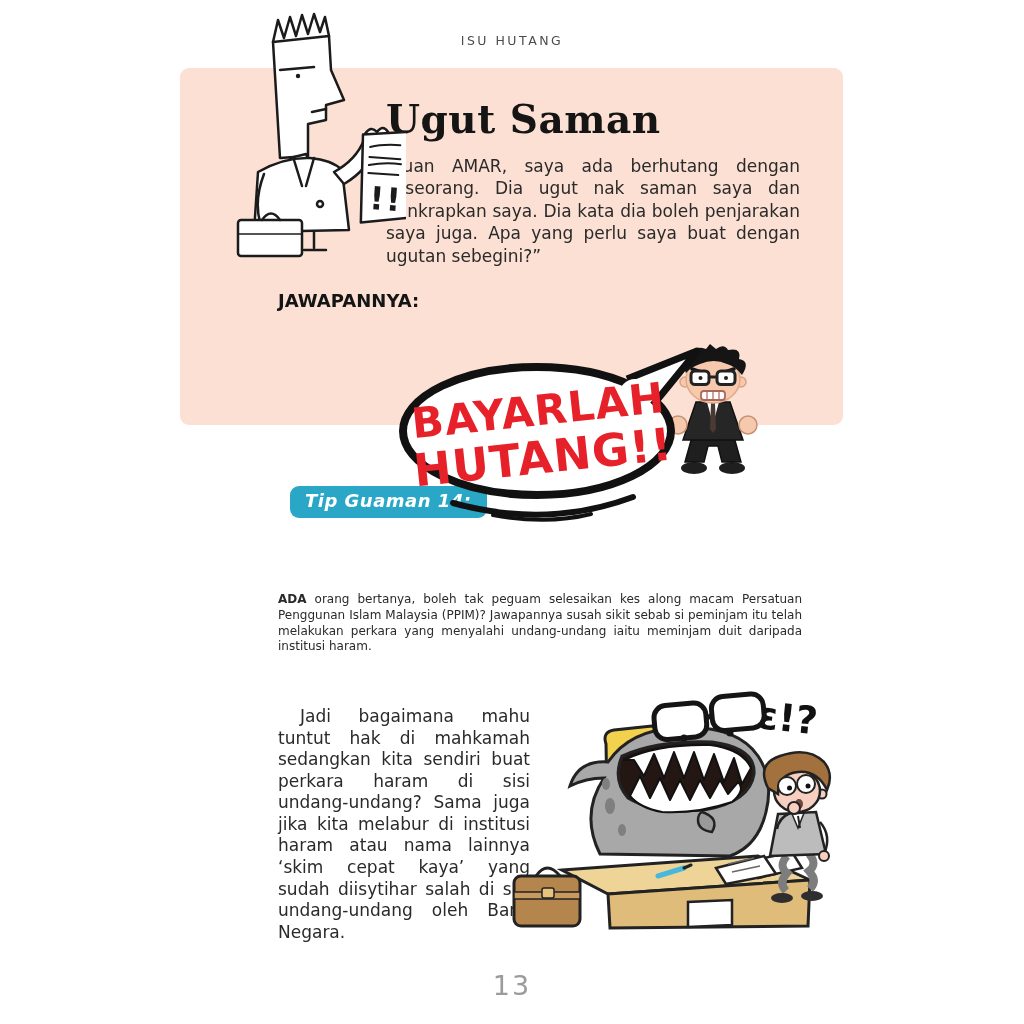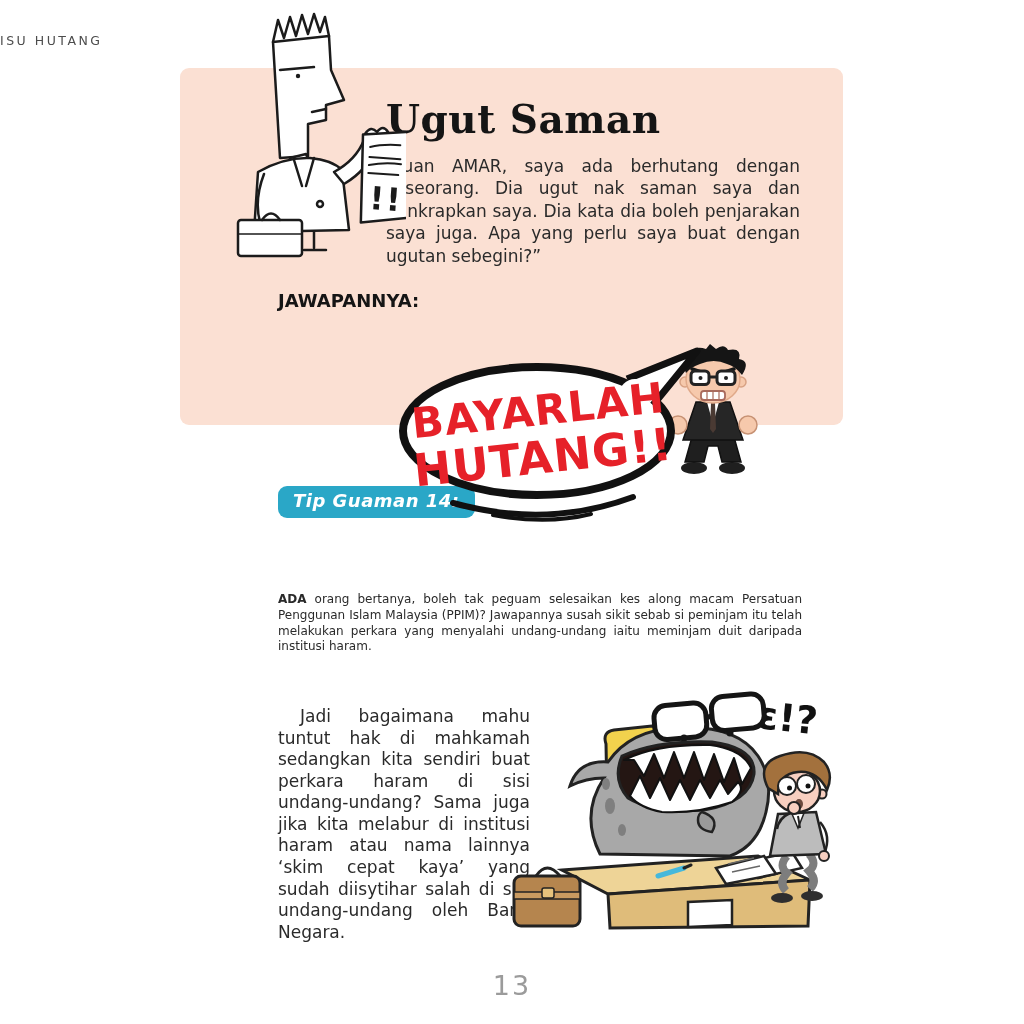--- a/index.html
+++ b/index.html
@@ -1,28 +1,28 @@
 <!DOCTYPE html>
 <html><head>
 <meta charset="utf-8">
 <style>
   html,body{margin:0;padding:0;background:#fff;}
   .page{position:relative;width:1024px;height:1024px;background:#ffffff;overflow:hidden;
         font-family:"DejaVu Sans",sans-serif;color:#2a2a2a;}
-  .kicker{position:absolute;top:33px;left:0;right:0;
+  .kicker{position:absolute;top:33px;left:0;right:0;text-align:center;
           font-size:12.5px;letter-spacing:2.5px;color:#4c4c4c;}
   .pink-box{position:absolute;left:180px;top:68px;width:663px;height:357px;
             background:#fbe0d3;border-radius:9px;z-index:0;}
   .illus{position:absolute;}
   .lawyer{left:218px;top:8px;width:188px;height:252px;z-index:2;}
   .box-content{position:absolute;left:278px;top:92px;width:522px;z-index:1;font-size:17px;}
   .figure-spacer{float:left;width:108px;height:198px;}
   .tip-badge{display:inline-block;background:#2aa7c7;color:#fff;font-style:italic;
              font-weight:bold;font-size:18px;line-height:1;padding:6px 15px 8px;
-             border-radius:9px;letter-spacing:.5px;}
+             border-radius:9px;letter-spacing:.5px;margin-left:12px;}
   .badge13{margin-left:40px;margin-bottom:4px;}
   h1.tip-title,h2.tip-title{font-family:"DejaVu Serif",serif;font-weight:700;
              font-size:39px;color:#151515;margin:4px 0 12px;letter-spacing:.5px;}
   h1.tip-title{padding-left:2px;}
   .para{text-align:justify;line-height:1.32;margin:0;}
   .intro{ text-indent:24px;}
   .quote{margin-top:13px;}
   .lead{font-weight:bold;}
   .answer-label{clear:left;font-weight:bold;font-size:18px;color:#151515;
                 margin:18px 0 0;}

